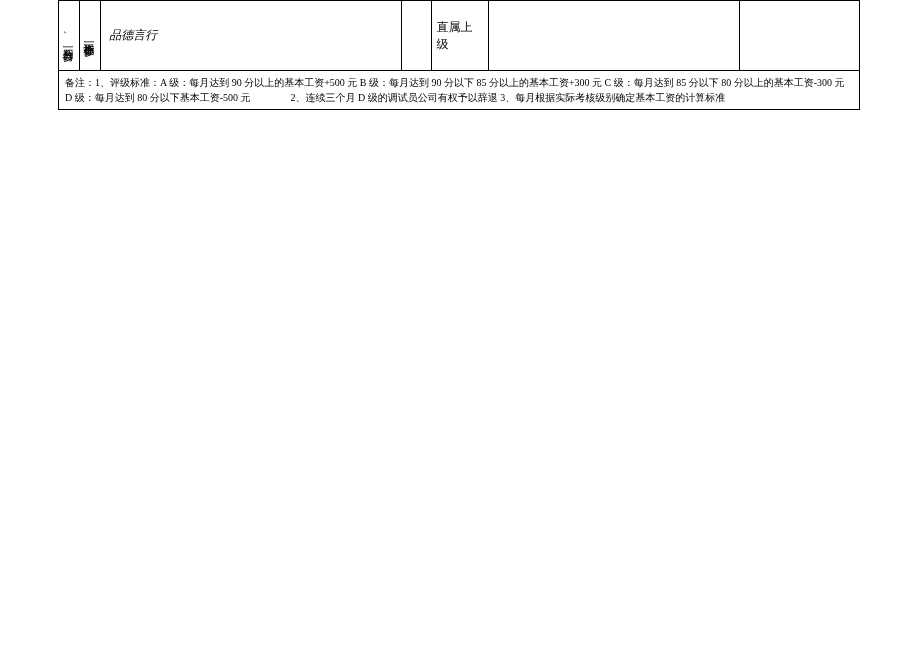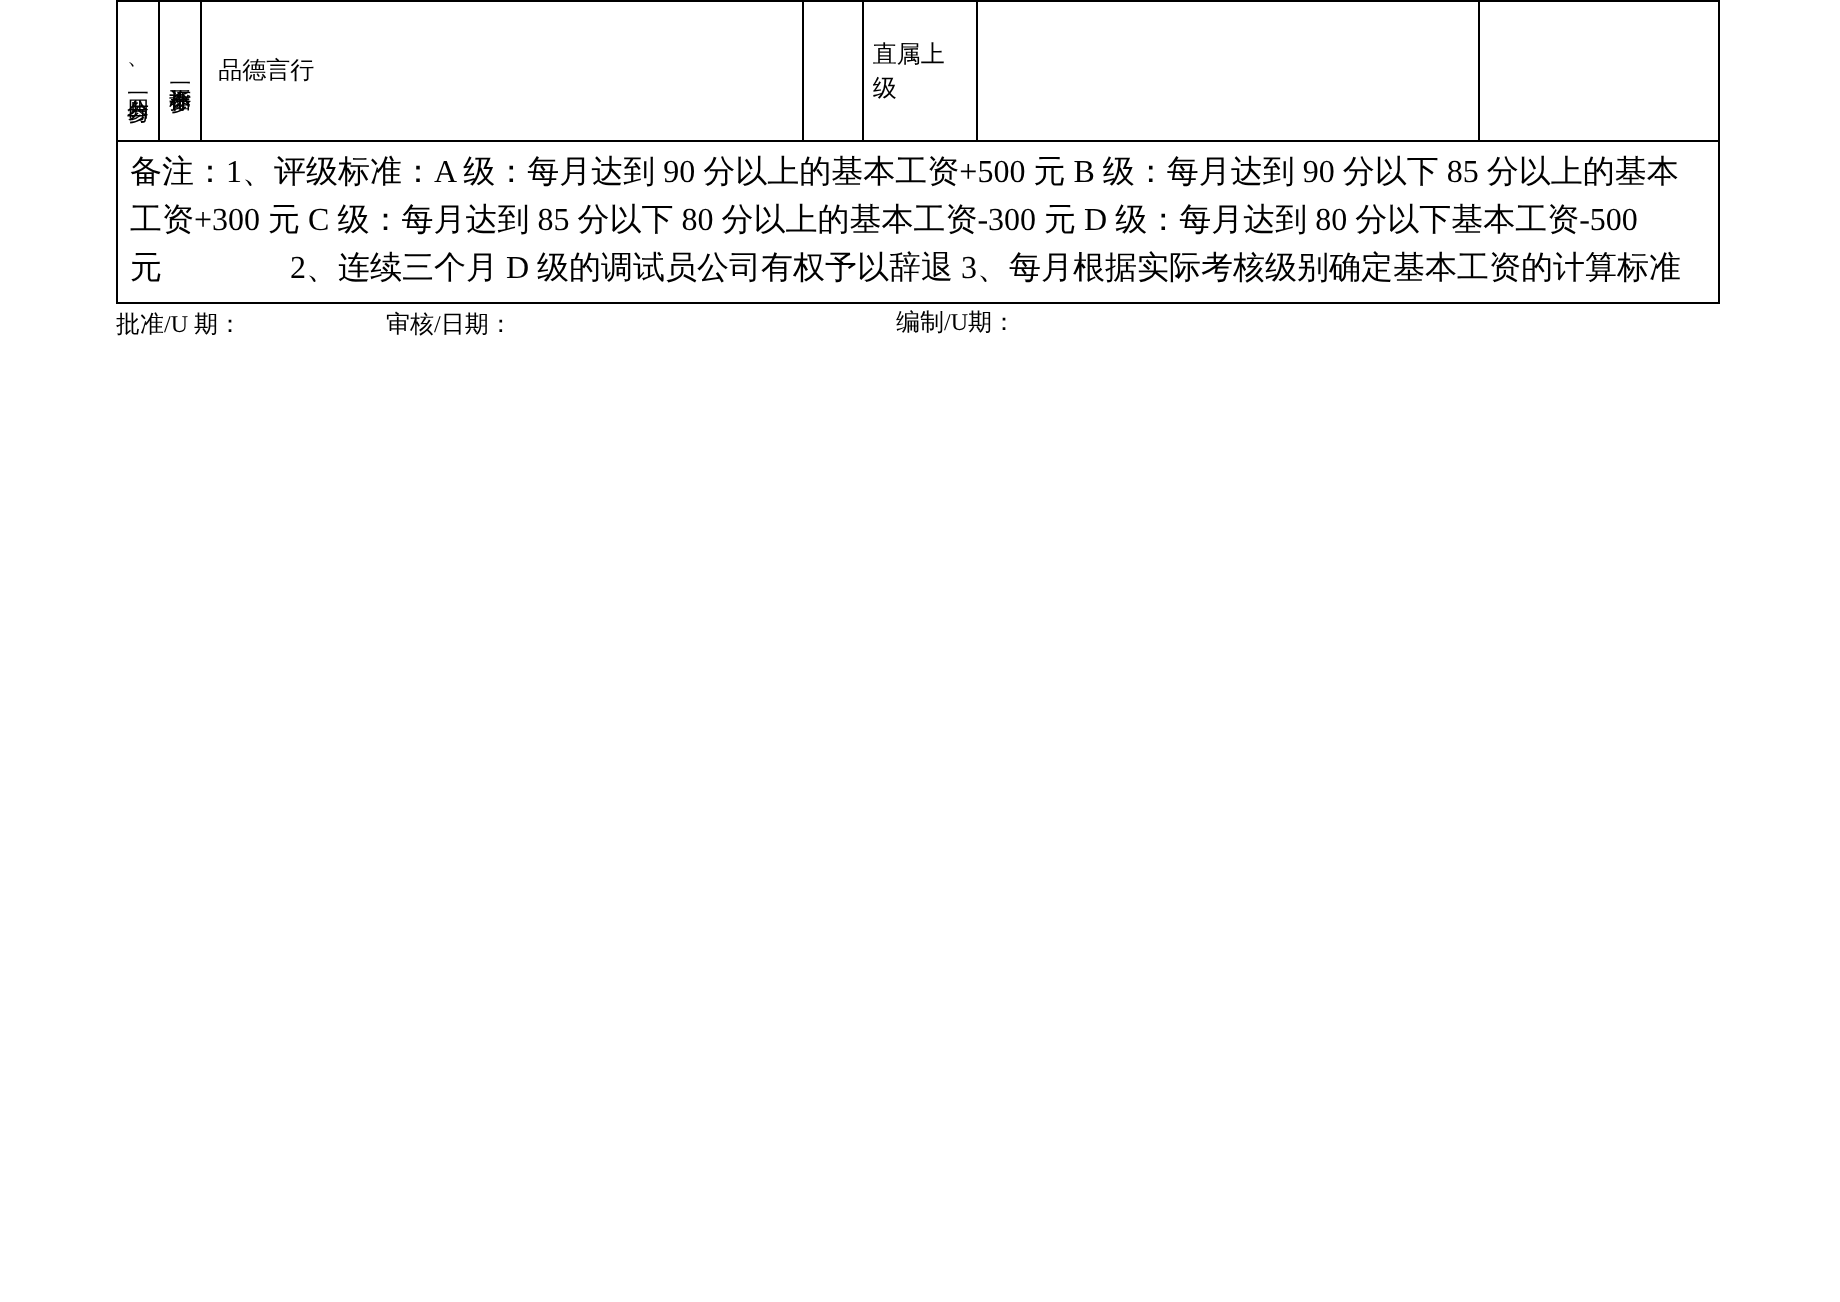--- a/index.html
+++ b/index.html
@@ -43,37 +43,38 @@
     .col-a {
       width: 12px;
     }
     .col-b {
       width: 14px;
     }
     .col-c {
       width: 300px;
       text-align: left;
       padding-left: 8px;
+      font-style: italic;
     }
     .col-d {
       width: 30px;
     }
     .col-e {
       width: 56px;
     }
     .col-f {
       width: 250px;
     }
     .col-g {
       width: 120px;
     }
     .remarks-row td {
       padding: 4px 6px;
       line-height: 1.5;
-      font-size: 16px;
+      font-size: 10px;
     }
     .footer {
       margin-top: 2px;
       width: 100%;
       display: flex;
       font-size: 12px;
     }
     .footer-col1 {
       width: 135px;
     }
@@ -102,18 +103,13 @@
       <td class="col-d"></td>
       <td class="col-e">直属上级</td>
       <td class="col-f"></td>
       <td class="col-g"></td>
     </tr>
     <tr class="remarks-row">
       <td colspan="7">备注：1、评级标准：A 级：每月达到 90 分以上的基本工资+500 元 B 级：每月达到 90 分以下 85 分以上的基本工资+300 元 C 级：每月达到 85 分以下 80 分以上的基本工资-300 元 D 级：每月达到 80 分以下基本工资-500 元    2、连续三个月 D 级的调试员公司有权予以辞退 3、每月根据实际考核级别确定基本工资的计算标准</td>
     </tr>
   </tbody>
     </table>
-  <div class="footer">
-    <div class="footer-col1">批准/U 期：</div>
-    <div class="footer-col2">审核/日期：</div>
-    <div class="footer-col3">编制/U期：</div>
-  </div>
 </div>
 
 </body></html>

